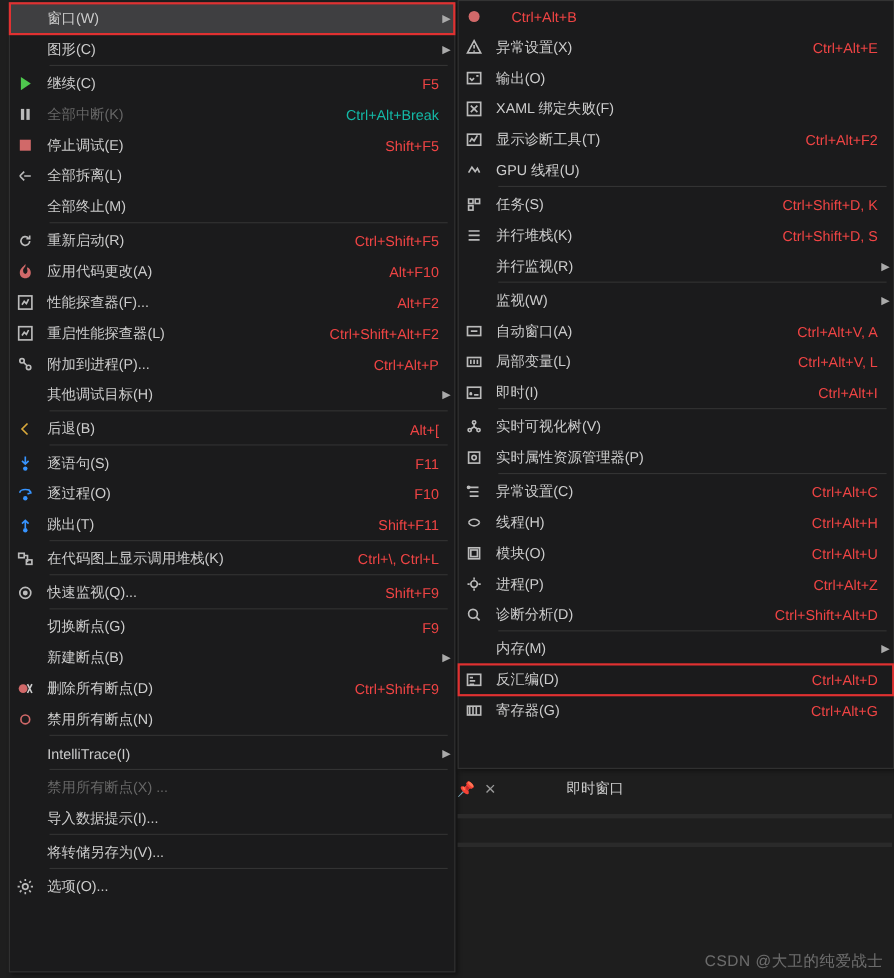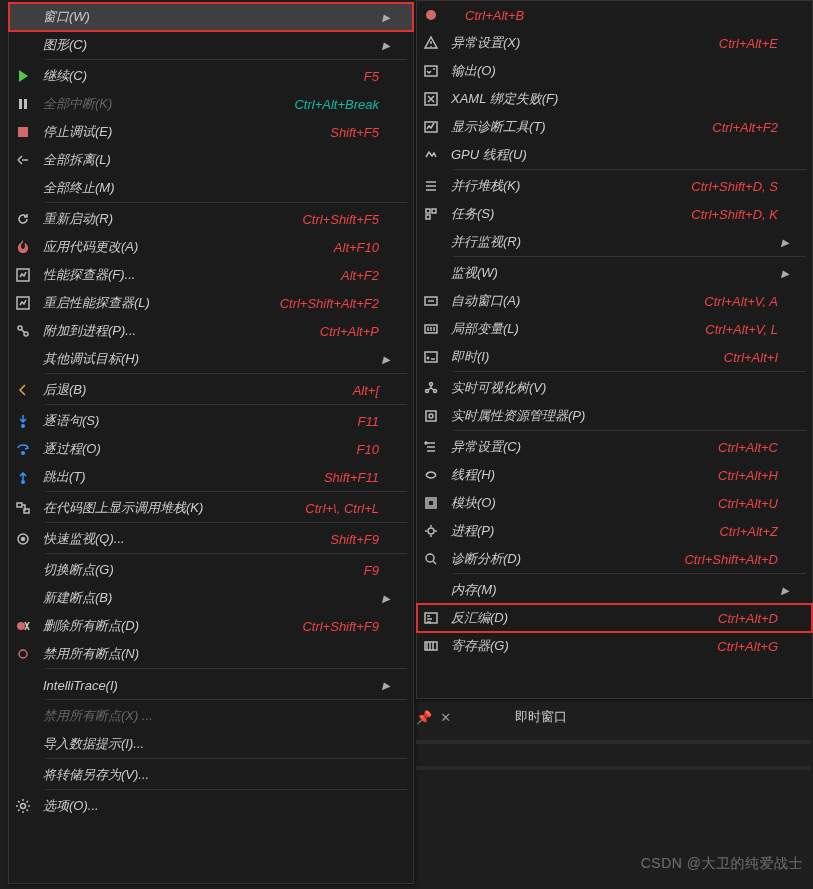--- a/index.html
+++ b/index.html
@@ -1,33 +1,33 @@
 <!DOCTYPE html>
 <html><head>
 <meta charset="utf-8">
 <style>
   html,body{margin:0;padding:0;background:#1e1e1e;font-family:"Microsoft YaHei","Segoe UI",sans-serif;font-size:13px;color:#ccc;width:813px;height:889px;overflow:hidden;}
   .menu{position:absolute;background:#1b1b1c;border:1px solid #333;box-shadow:2px 2px 4px rgba(0,0,0,.4);}
   .menu.left{left:8px;top:2px;width:404px;height:880px;}
   .menu.right{left:416px;top:0;width:395px;height:697px;}
-  .item{display:flex;align-items:center;height:28px;padding:0 20px 0 0;position:relative;font-style:italic;}
+  .item{display:flex;align-items:center;height:28px;padding:0 0 0 0;position:relative;}
   .item.hover{background:#3f3f41;}
   .item.sep::after{content:"";position:absolute;left:36px;right:6px;bottom:-1px;height:1px;background:#333;}
   .item .icon{width:28px;display:flex;align-items:center;justify-content:center;color:#bbb;}
   .item .icon svg{width:16px;height:16px;}
   .item .lbl{flex:1;white-space:nowrap;overflow:hidden;text-overflow:ellipsis;padding-left:6px;}
   .item .shortcut{color:#ef4444;padding-left:20px;white-space:nowrap;}
   .item .arrow{width:14px;text-align:center;color:#aaa;font-size:10px;}
   .item.disabled{color:#666;}
   .item.disabled .shortcut{color:#14b8a6;}
   .hl-red{outline:2px solid #e03131;outline-offset:-1px;}
   .panel-header{position:absolute;left:416px;top:705px;height:24px;display:flex;align-items:center;gap:8px;color:#ccc;}
   .panel-header .pin{color:#999;}
   .panel-title{margin-left:56px;}
-  .watermark{position:absolute;right:10px;bottom:16px;color:rgba(255,255,255,.35);font-size:14px;letter-spacing:.5px;}
+  .watermark{position:absolute;right:10px;bottom:6px;color:rgba(255,255,255,.35);font-size:14px;letter-spacing:.5px;}
   .below-lines{position:absolute;left:416px;top:740px;right:2px;}
   .below-lines div{height:4px;background:#2a2a2a;margin-bottom:22px;}
 </style>
 </head>
 <body>
 
 <div class="menu left" id="menu-left">
     <div class="item hover hl-red">
       <span class="icon"></span>
       <span class="lbl">窗口(W)</span>
@@ -340,37 +340,37 @@
           <path d="M3 10l3-5 3 4 2-3 2 4"></path>
         </svg>
       </span>
       <span class="lbl">GPU 线程(U)</span>
       <span class="arrow"></span>
     </div>
     <div style="height: 3px;"></div>
     <div class="item">
       <span class="icon">
         <svg viewBox="0 0 16 16" fill="none" stroke="#bbb" stroke-width="1.5">
-          <path d="M3 4h10M3 8h10M3 12h10"></path>
-        </svg>
-      </span>
-      <span class="lbl">并行堆栈(K)</span>
-      <span class="shortcut">Ctrl+Shift+D, S</span>
-      <span class="arrow"></span>
-    </div>
-    <div class="item">
-      <span class="icon">
-        <svg viewBox="0 0 16 16" fill="none" stroke="#bbb" stroke-width="1.5">
           <rect x="3" y="3" width="4" height="4"></rect>
           <rect x="9" y="3" width="4" height="4"></rect>
           <rect x="3" y="9" width="4" height="4"></rect>
         </svg>
       </span>
       <span class="lbl">任务(S)</span>
       <span class="shortcut">Ctrl+Shift+D, K</span>
+      <span class="arrow"></span>
+    </div>
+    <div class="item">
+      <span class="icon">
+        <svg viewBox="0 0 16 16" fill="none" stroke="#bbb" stroke-width="1.5">
+          <path d="M3 4h10M3 8h10M3 12h10"></path>
+        </svg>
+      </span>
+      <span class="lbl">并行堆栈(K)</span>
+      <span class="shortcut">Ctrl+Shift+D, S</span>
       <span class="arrow"></span>
     </div>
     <div class="item sep">
       <span class="icon"></span>
       <span class="lbl">并行监视(R)</span>
       <span class="arrow">▶</span>
     </div>
     <div style="height: 3px;"></div>
     <div class="item">
       <span class="icon"></span>

